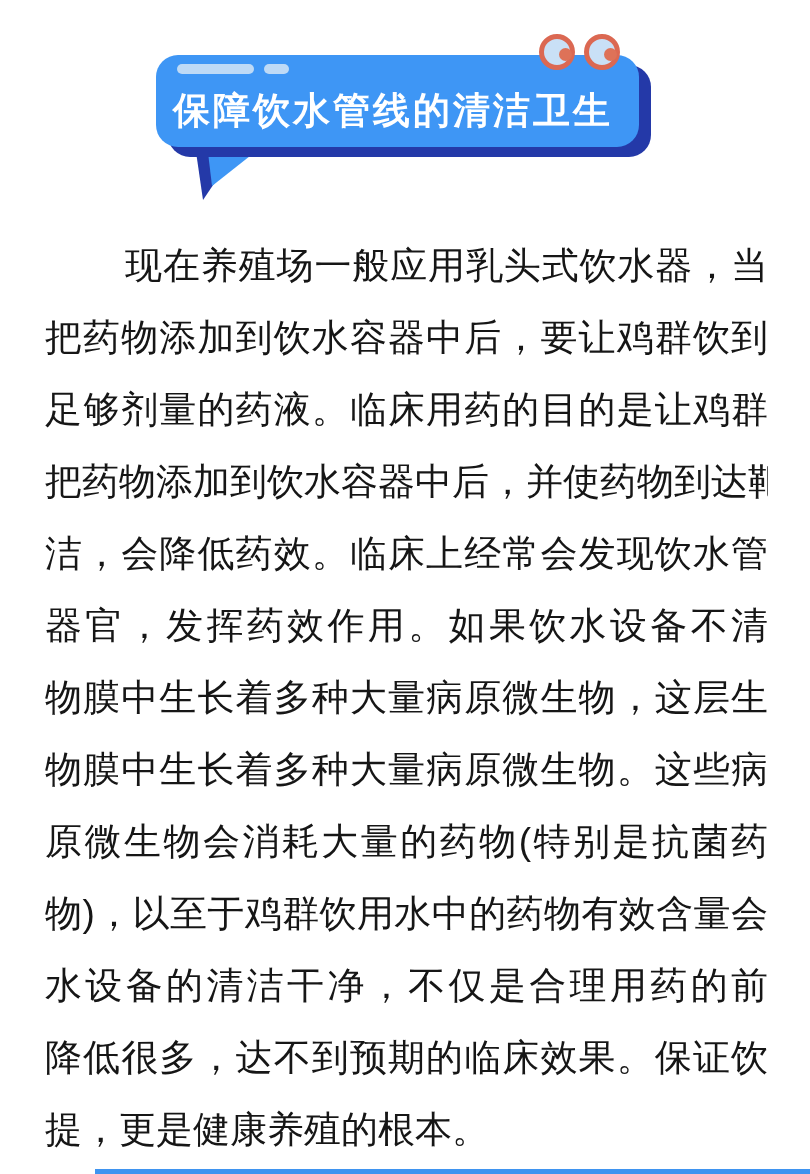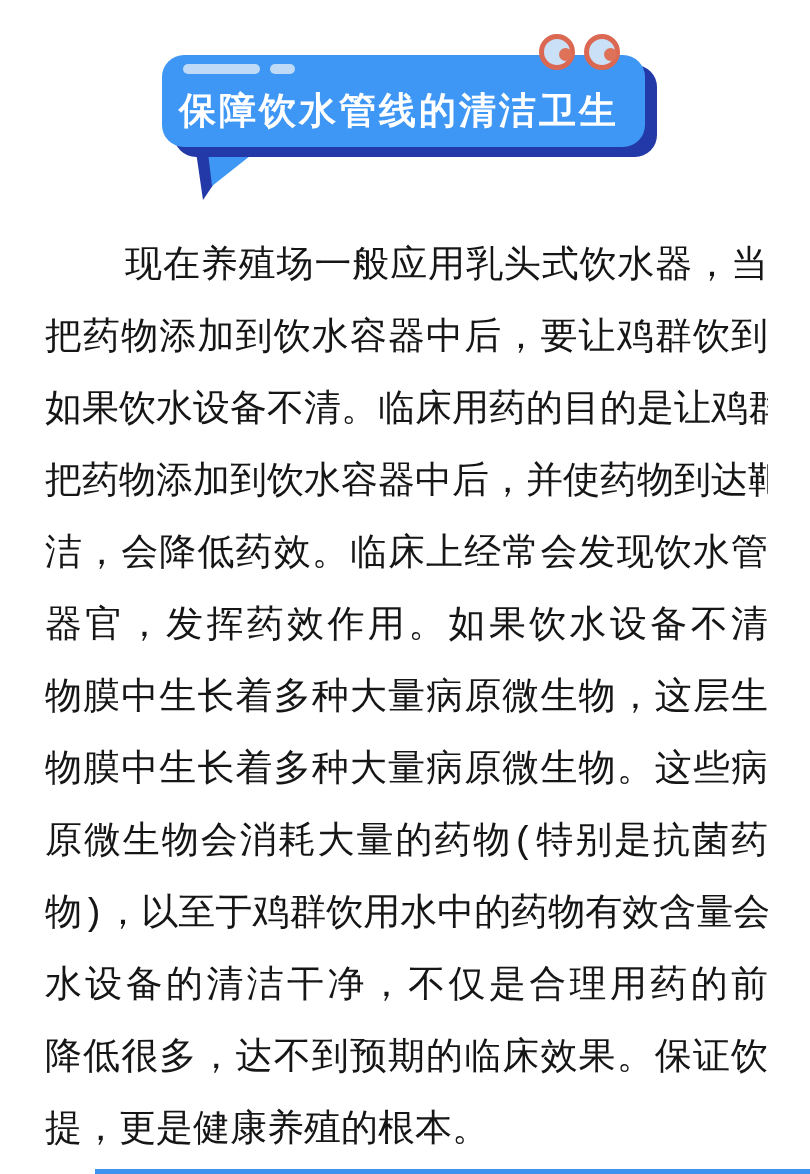--- a/index.html
+++ b/index.html
@@ -21,21 +21,21 @@
     position: relative;
     width: 810px;
     height: 1174px;
     background: var(--page_bg);
     overflow: hidden;
   }
 
   
   .bubble {
     position: absolute;
-    left: 162px;
+    left: 156px;
     top: 55px;
     width: 483px;
     height: 92px;
     background: var(--bubble);
     border-radius: 22px;
     box-shadow: 12px 10px 0 0 var(--bubble_shadow);
     z-index: 2;
   }
   .bubble-bars {
     position: absolute;
@@ -100,21 +100,20 @@
     color: var(--text);
     font-size: 37px;
   }
   .text-line {
     height: 72px;
     line-height: 72px;
     text-align: justify;
     text-align-last: justify;
     white-space: nowrap;
     overflow: hidden;
-    font-family: Liberation Mono, monospace;
   }
   .text-line.first { padding-left: 80px; }
   .text-line.last { text-align: right; text-align-last: left; }
 
   
   .bottom-strip {
     position: absolute;
     left: 95px;
     right: 0;
     bottom: 0;
@@ -143,21 +142,21 @@
     <div class="bubble-bars">
       <div class="bar bar-long"></div>
       <div class="bar bar-short"></div>
     </div>
     <div class="bubble-title">保障饮水管线的清洁卫生</div>
   </div>
 
   <div class="article">
     <div class="text-line first">现在养殖场一般应用乳头式饮水器，当</div>
     <div class="text-line">把药物添加到饮水容器中后，要让鸡群饮到</div>
-    <div class="text-line">如果饮水设备不清。临床用药的目的是让鸡群</div>
+    <div class="text-line">足够剂量的药液。临床用药的目的是让鸡群</div>
     <div class="text-line">把药物添加到饮水容器中后，并使药物到达靶</div>
     <div class="text-line">洁，会降低药效。临床上经常会发现饮水管</div>
     <div class="text-line">器官，发挥药效作用。如果饮水设备不清</div>
     <div class="text-line">物膜中生长着多种大量病原微生物，这层生</div>
     <div class="text-line">物膜中生长着多种大量病原微生物。这些病</div>
     <div class="text-line">原微生物会消耗大量的药物(特别是抗菌药</div>
     <div class="text-line">物)，以至于鸡群饮用水中的药物有效含量会</div>
     <div class="text-line">水设备的清洁干净，不仅是合理用药的前</div>
     <div class="text-line">降低很多，达不到预期的临床效果。保证饮</div>
     <div class="text-line last">提，更是健康养殖的根本。</div>

